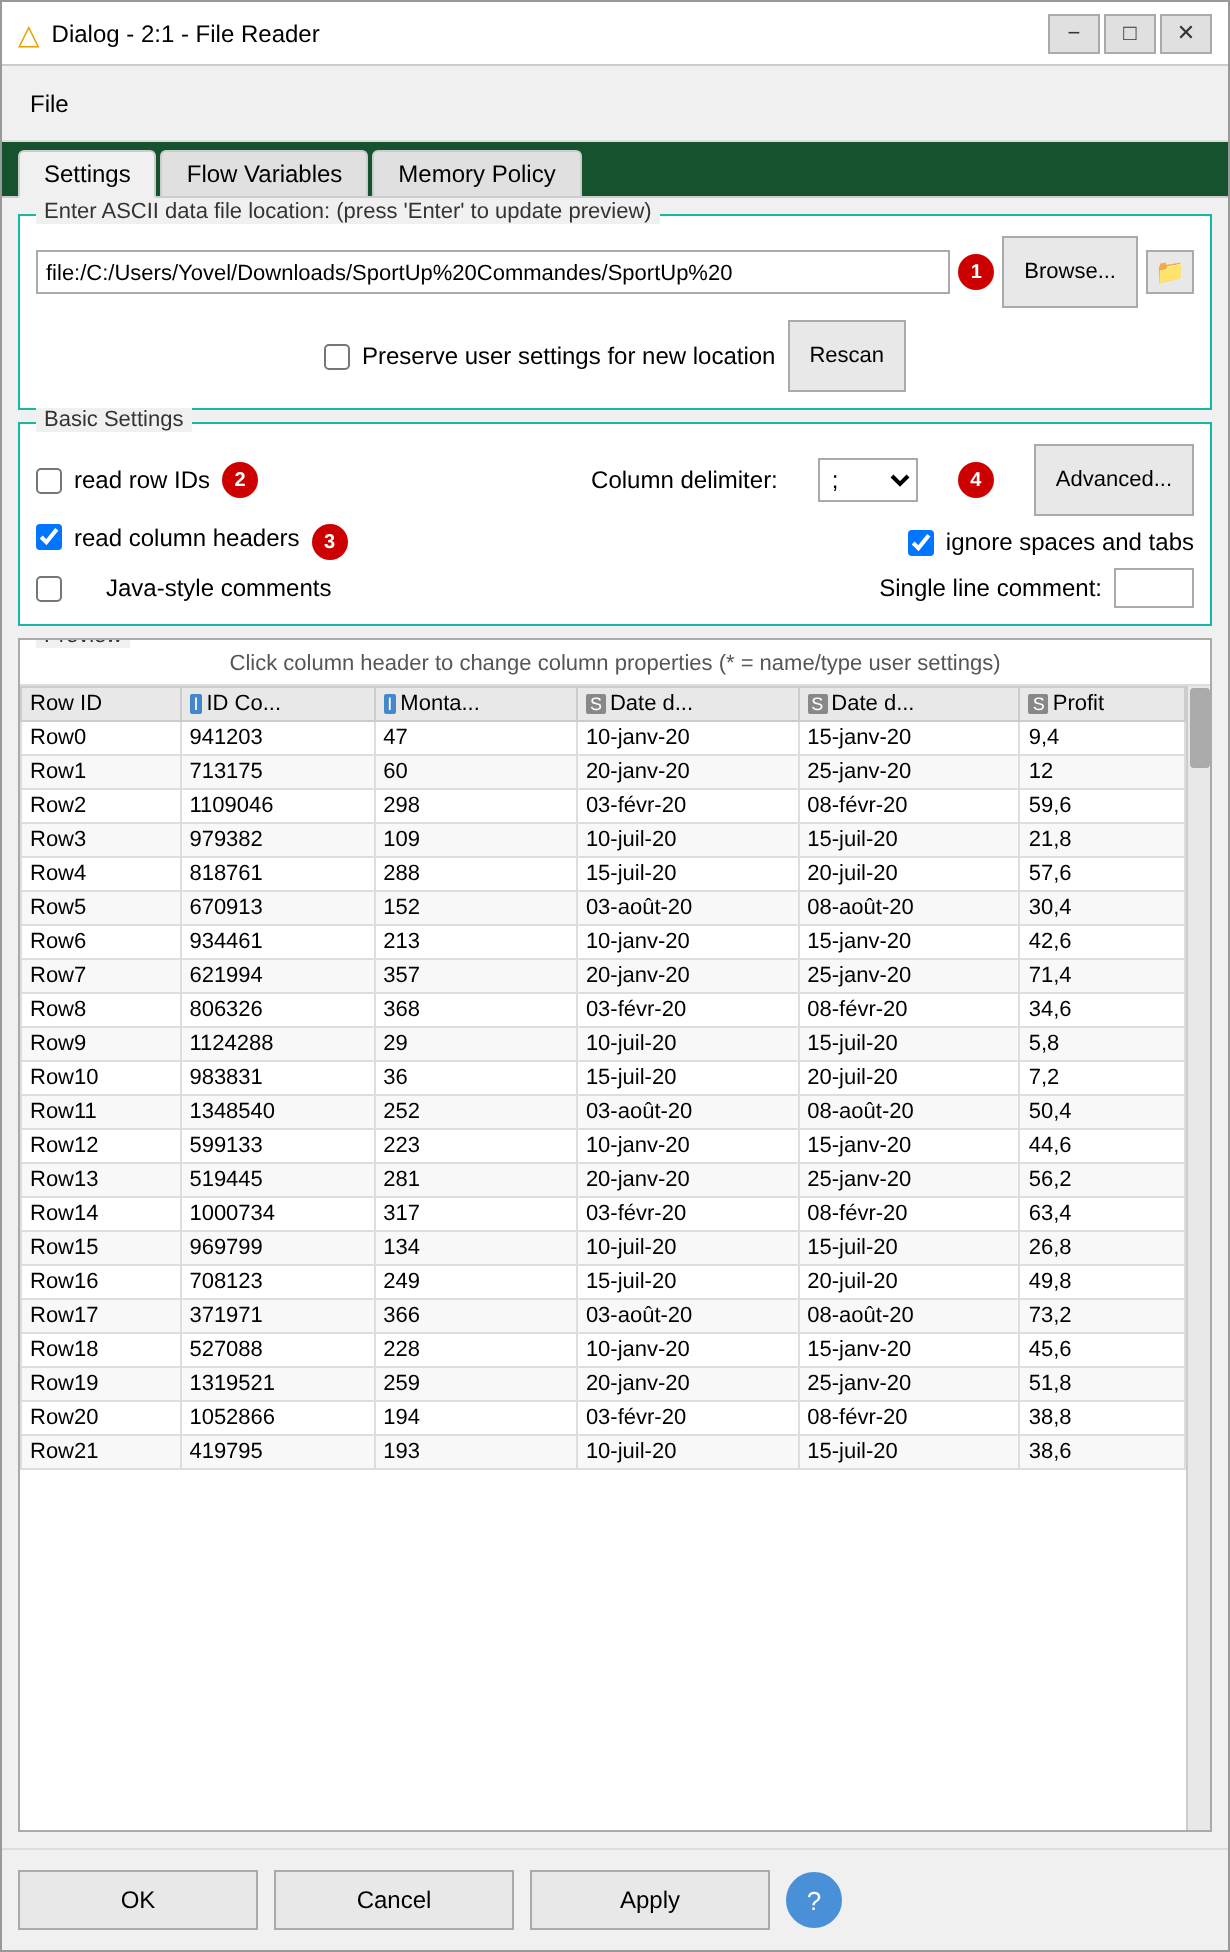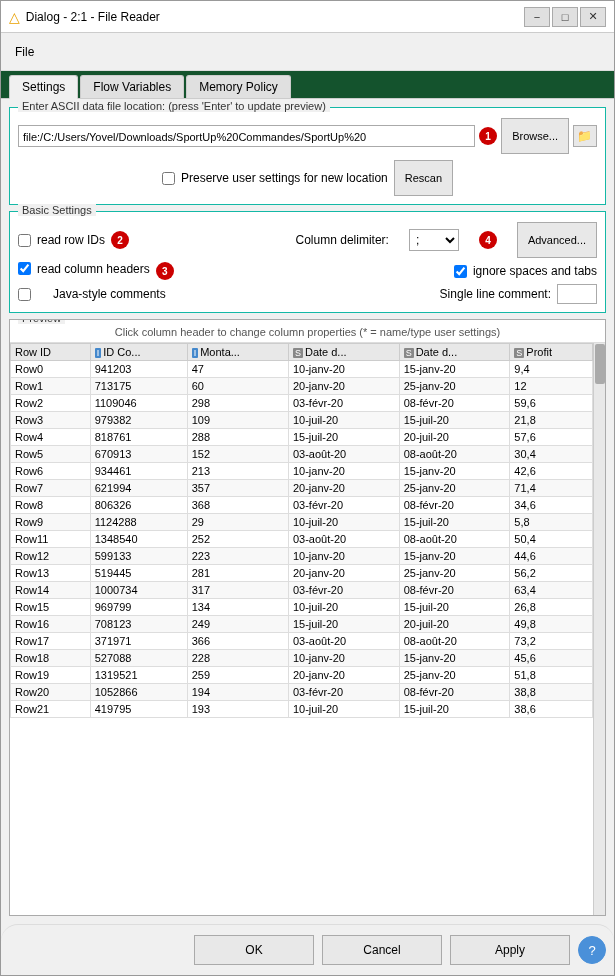--- a/index.html
+++ b/index.html
@@ -254,27 +254,26 @@
       font-size: 9px;
       padding: 0 2px;
       margin-right: 2px;
       border-radius: 1px;
     }
     .col-type-s { background: #888; }
     .col-type-i { background: #4488cc; }
 
     .bottom-buttons {
       display: flex;
-      justify-content: flex-end;
+      justify-content: flex-start;
       align-items: center;
       gap: 8px;
       padding: 10px 8px;
       background: #f0f0f0;
       border-top: 1px solid #ddd;
-      border-radius: 17px;
     }
     .bottom-btn {
       width: 120px;
       height: 30px;
       border: 1px solid #aaa;
       background: #e8e8e8;
       cursor: pointer;
       font-size: 12px;
     }
     .help-btn {
@@ -496,20 +495,28 @@
                 </tr>
                 <tr>
                   <td>Row9</td>
                   <td>1124288</td>
                   <td>29</td>
                   <td>10-juil-20</td>
                   <td>15-juil-20</td>
                   <td>5,8</td>
                 </tr>
                 <tr>
+                  <td>Row10</td>
+                  <td>983831</td>
+                  <td>36</td>
+                  <td>15-juil-20</td>
+                  <td>20-juil-20</td>
+                  <td>7,2</td>
+                </tr>
+                <tr>
                   <td>Row11</td>
                   <td>1348540</td>
                   <td>252</td>
                   <td>03-août-20</td>
                   <td>08-août-20</td>
                   <td>50,4</td>
                 </tr>
                 <tr>
                   <td>Row12</td>
                   <td>599133</td>

